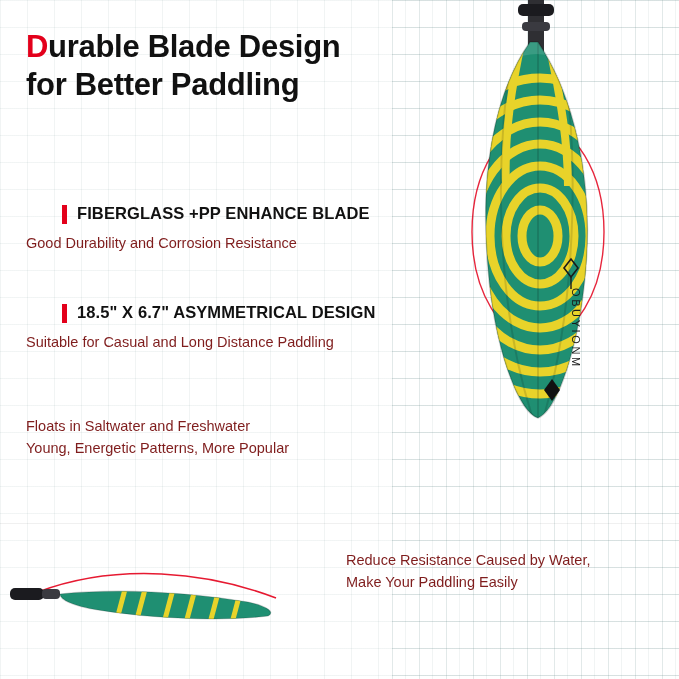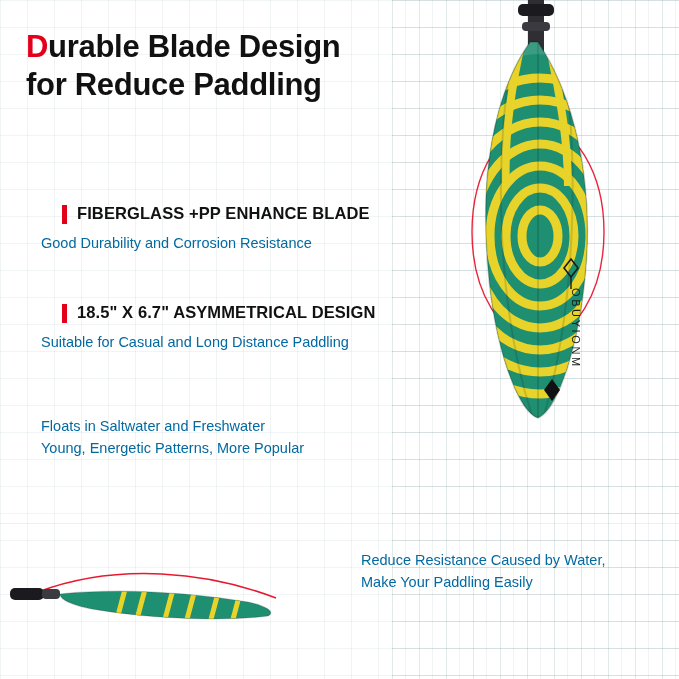--- a/index.html
+++ b/index.html
@@ -56,24 +56,23 @@
   }
   .bullet{
     display:inline-block;
     width:5px;height:19px;
     background:#e3001b;
     margin-right:10px;
     flex:0 0 auto;
     margin-top:1px;
   }
   .feature .fsub{
-    margin-left:15px;
     margin-top:9px;
     font-size:14.5px;
-    color:#0369a1;
+    color:#7f1d1d;
     line-height:1.5;
   }
 
   #f1{top:204px;}
   #f2{top:303px;}
   #f3{top:407px;}
 
   
   #f4{position:absolute;left:346px;top:541px;width:320px;}
   #f4 .fhead{font-size:16.5px;}
@@ -102,21 +101,21 @@
 <body>
 
 <div class="page">
 
   <div class="grid"></div>
   <div class="grid-strong"></div>
   <div class="divider"></div>
 
   <div class="headline">
     <span class="cap">D</span><span>urable Blade Design</span><br>
-    <span>for Reduce Paddling</span>
+    <span>for Better Paddling</span>
   </div>
 
   <div class="feature" id="f1">
     <div class="fhead">
       <span class="bullet"></span>
       <span>FIBERGLASS +PP ENHANCE BLADE</span>
     </div>
     <div class="fsub">Good Durability and Corrosion Resistance</div>
   </div>
 

